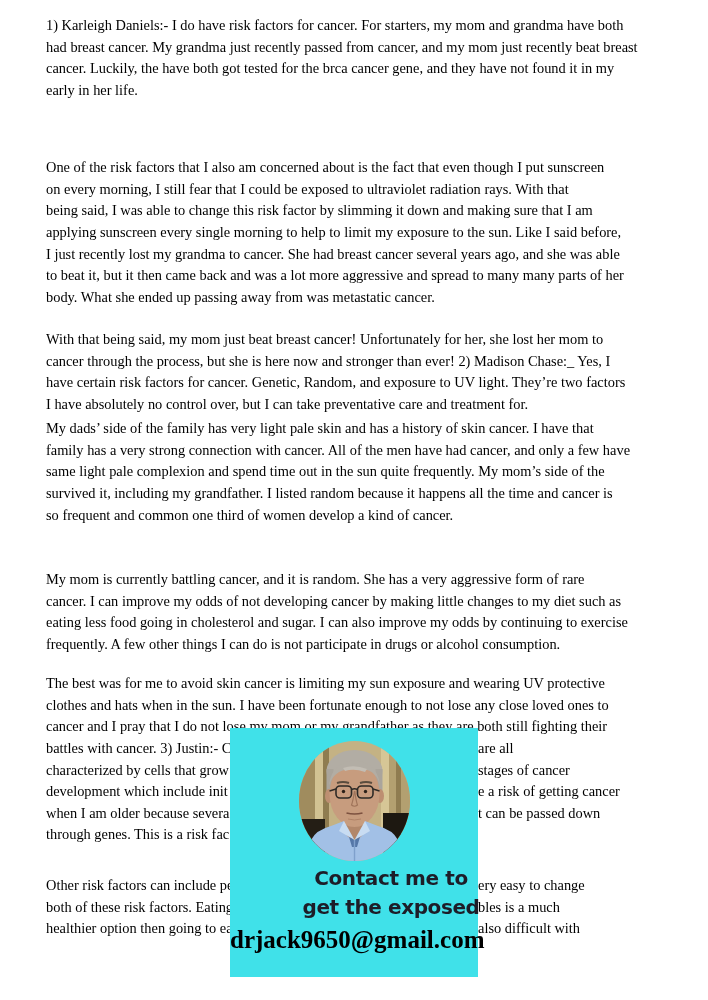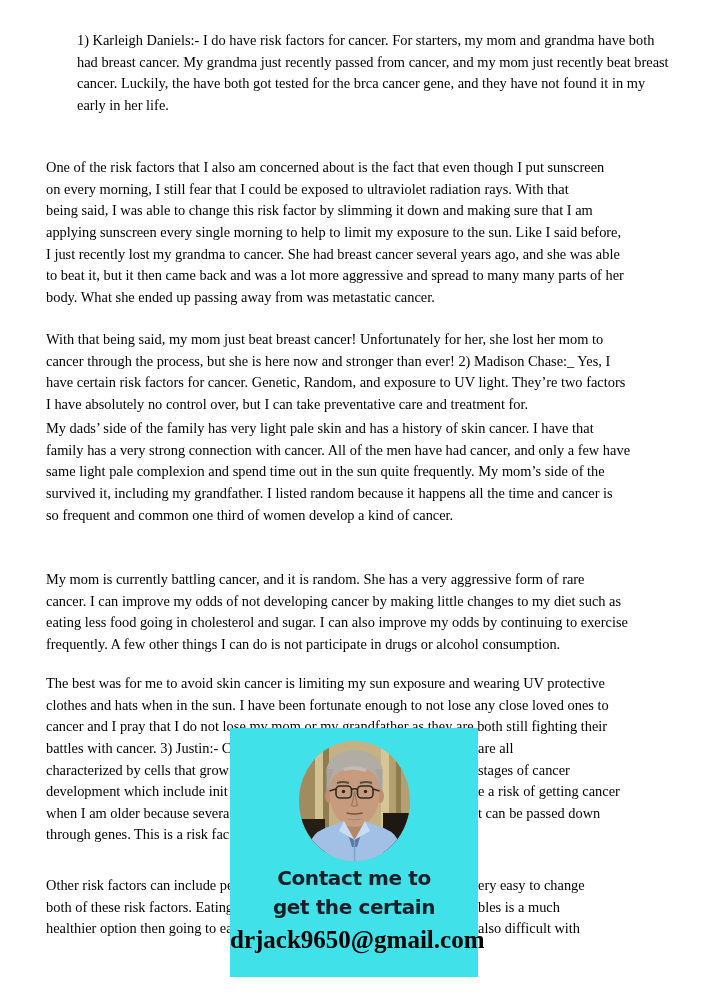--- a/index.html
+++ b/index.html
@@ -32,35 +32,36 @@
   }
   .photo svg{display:block;}
   .popup-heading{
     position:absolute; top:136px; left:0; width:100%;
     text-align:center;
     font-family:"DejaVu Sans", sans-serif;
     font-weight:bold;
     font-size:20px; line-height:29px;
     color:#1d1d28;
     letter-spacing:-0.4px;
+    padding-left:37px;
   }
   .popup-email{
     position:absolute; top:199px; left:0; width:100%;
     text-align:center;
     font-family:"Liberation Serif", serif;
     font-weight:bold;
     font-size:25px; line-height:26px;
     color:#000000;
   }
 </style>
 </head>
 <body>
 
 <div class="doc">
-    <div class="para" style="top: 30px; margin-left: 31px;">
+    <div class="para" style="top: 15px;">
       <div class="line">1) Karleigh Daniels:- I do have risk factors for cancer. For starters, my mom and grandma have both</div>
       <div class="line">had breast cancer. My grandma just recently passed from cancer, and my mom just recently beat breast</div>
       <div class="line">cancer. Luckily, the have both got tested for the brca cancer gene, and they have not found it in my</div>
       <div class="line">early in her life.</div>
     </div>
     <div class="para" style="top: 157px;">
       <div class="line">One of the risk factors that I also am concerned about is the fact that even though I put sunscreen</div>
       <div class="line">on every morning, I still fear that I could be exposed to ultraviolet radiation rays. With that</div>
       <div class="line">being said, I was able to change this risk factor by slimming it down and making sure that I am</div>
       <div class="line">applying sunscreen every single morning to help to limit my exposure to the sun. Like I said before,</div>
@@ -154,16 +155,16 @@
 
       <path d="M45,80 L55.5,99 L40,90 Z" fill="#c8dcf2"></path>
       <path d="M66,80 L55.5,99 L71,90 Z" fill="#c8dcf2"></path>
       <path d="M50,96 L55.5,99 L61,96 L58,106 L53,106 Z" fill="#5577a8"></path>
 
       <line x1="55.5" y1="99" x2="55.5" y2="120" stroke="#7fa0cc" stroke-width="1.4"></line>
     </svg>
   </div>
   <div class="popup-heading">
     <div>Contact me to</div>
-    <div>get the certain</div>
+    <div>get the exposed</div>
   </div>
   <div class="popup-email">drjack9650@gmail.com</div>
 </div>
 
 </body></html>

